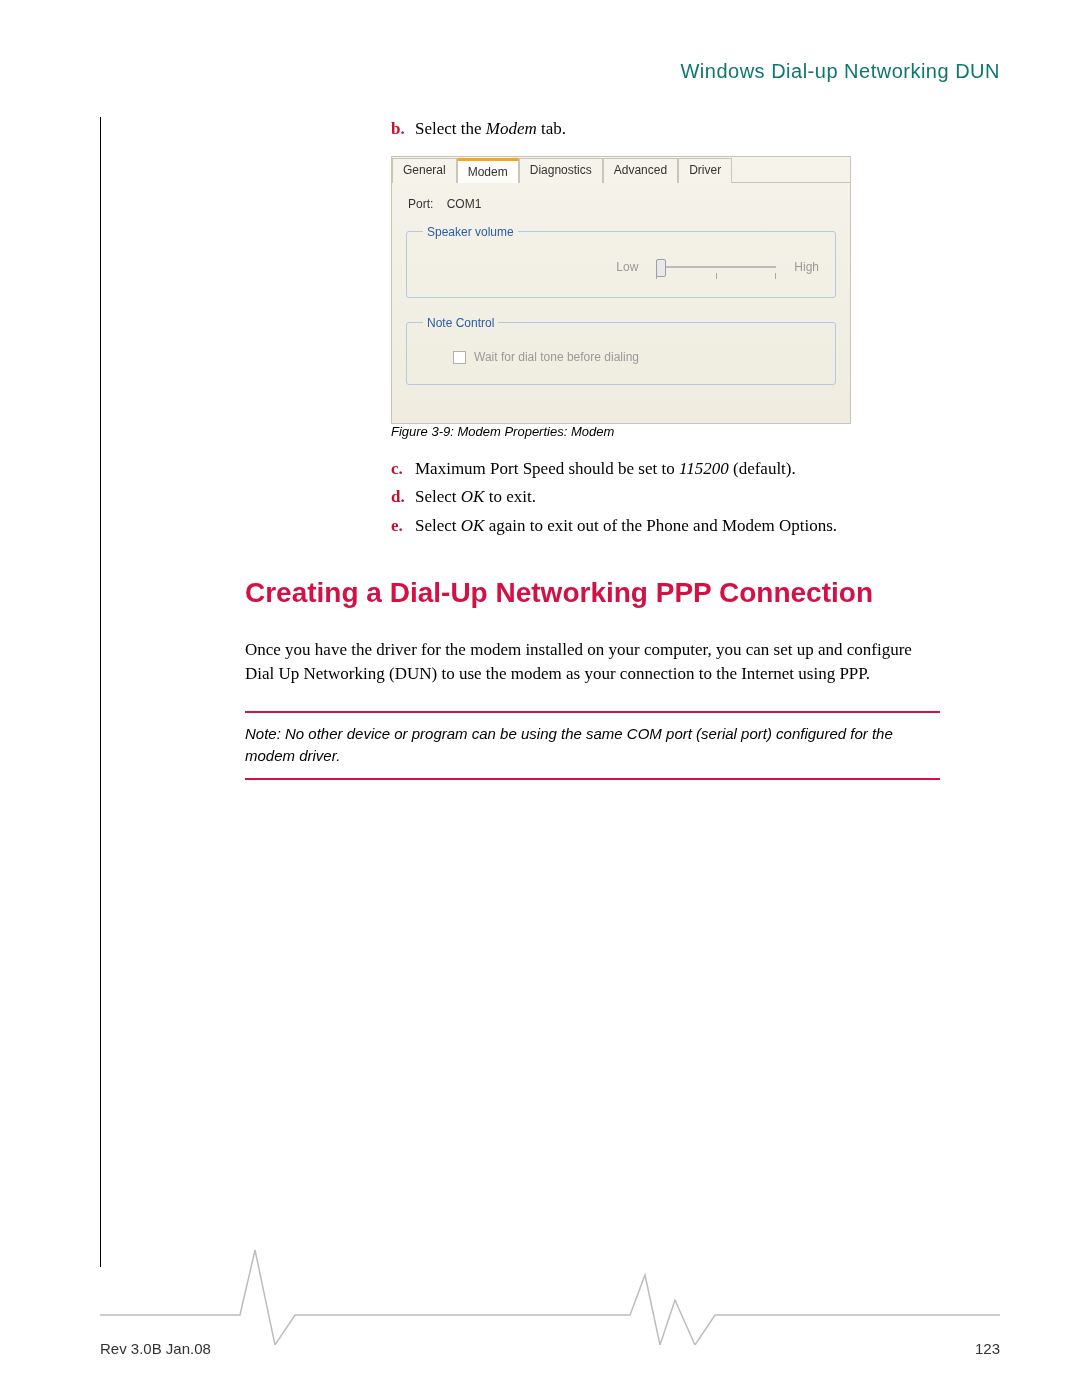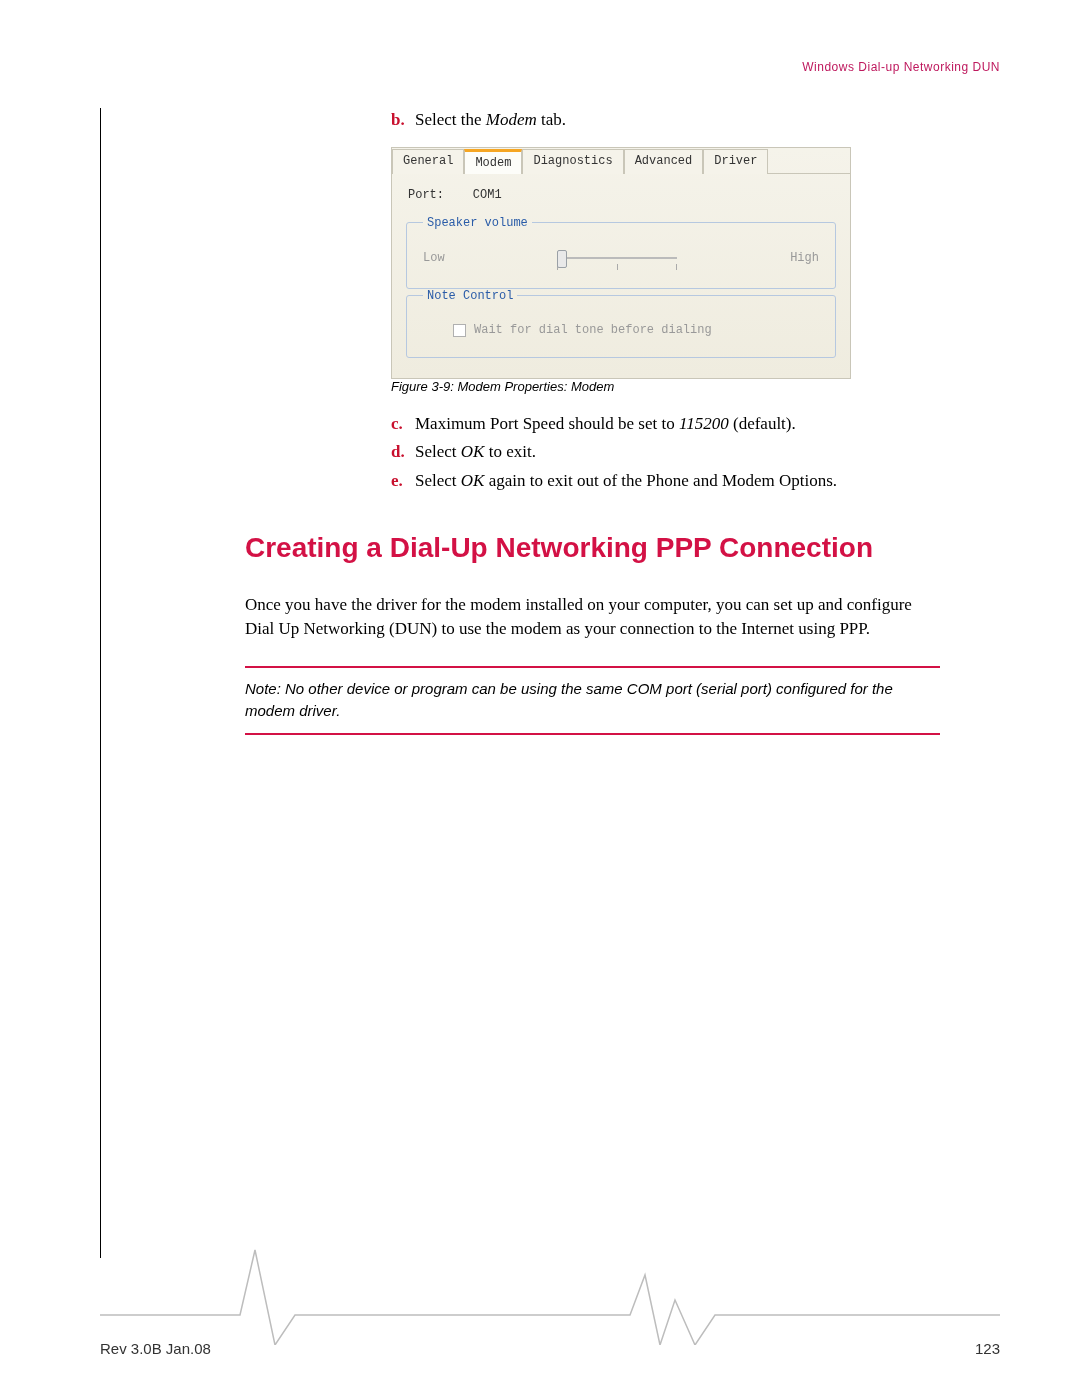--- a/index.html
+++ b/index.html
@@ -12,22 +12,22 @@
     color: #000;
   }
   .page {
     position: absolute;
     top: 0; left: 0; right: 0; bottom: 0;
     padding: 60px 80px 40px 100px;
   }
   .header-right {
     text-align: right;
     font-family: Arial, Helvetica, sans-serif;
-    font-size: 12px;
-    color: #be185d;
+    font-size: 20px;
+    color: #0f766e;
     letter-spacing: 0.5px;
     margin-bottom: 34px;
   }
   .content-container {
     position: relative;
     border-left: 1px solid #000;
     padding-left: 0;
     height: 1150px;
   }
   .content-inner {
@@ -52,21 +52,21 @@
   }
   .step-text { flex: 1; }
   .step-text .ital { font-style: italic; }
 
   
   .dialog {
     margin-top: 14px;
     width: 460px;
     background: linear-gradient(#f5f3ea, #efecdf);
     border: 1px solid #c9c6b8;
-    font-family: Liberation Mono, monospace;
+    font-family: Liberation Sans, sans-serif;
     font-size: 12px;
     color: #444;
   }
   .tabs-row {
     display: flex;
     border-bottom: 1px solid #c9c6b8;
   }
   .tab {
     padding: 4px 10px;
     border: 1px solid #c9c6b8;
@@ -80,30 +80,31 @@
     border-top: 3px solid #f6a623;
     background: #fdfdf9;
     font-weight: normal;
   }
   .dialog-body { padding: 10px 14px 20px 14px; }
   .port-row { margin: 4px 0 14px 2px; color:#333; }
   fieldset.grp {
     border: 1px solid #b6c8e0;
     border-radius: 3px;
     padding: 14px 16px 20px 16px;
+    margin-bottom: 18px;
   }
   fieldset.grp legend {
     color: #2a5ca8;
     font-size: 12px;
     padding: 0 4px;
   }
   .slider-wrap {
     display: flex;
     align-items: center;
-    justify-content: space-between;
+    justify-content: flex-end;
     gap: 18px;
     margin-top: 4px;
   }
   .slider-label { color: #999; font-size: 12px; }
   .slider-track {
     width: 120px;
     height: 20px;
     position: relative;
   }
   .slider-line {

